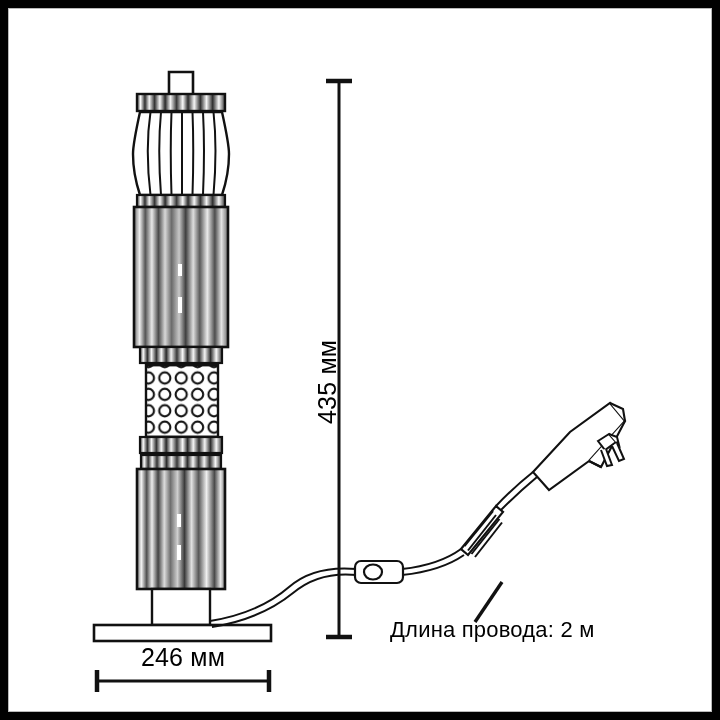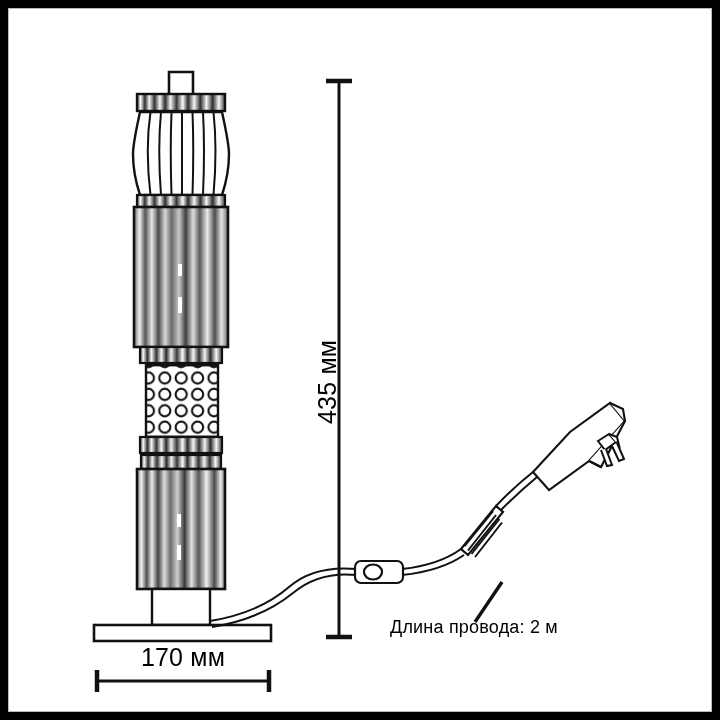--- a/index.html
+++ b/index.html
@@ -3,21 +3,21 @@
 <meta charset="utf-8">
 <style>
   html,body{margin:0;padding:0;background:#000;}
   body{width:720px;height:720px;font-family:"Liberation Sans",sans-serif;}
   #frame{position:relative;width:720px;height:720px;background:#000;box-sizing:border-box;}
   #inner{position:absolute;left:8px;top:8px;width:704px;height:704px;background:#fff;box-sizing:border-box;border:1px solid #b8b8b8;}
   #canvas{position:absolute;left:0;top:0;width:704px;height:704px;}
   .dimtext{position:absolute;color:#000;font-weight:500;letter-spacing:.2px;white-space:nowrap;}
   #h-dim-label{left:0;top:637;width:192px;text-align:center;font-size:25px;}
   #v-dim-label{left:0;top:0;font-size:25px;transform-origin:0 0;}
-  #cord-label{font-size:18px;}
+  #cord-label{font-size:22px;}
 </style>
 </head>
 <body>
 
 <div id="frame">
   <div id="inner">
 
     <svg id="canvas" viewBox="0 0 704 704" xmlns="http://www.w3.org/2000/svg">
 
       <defs>
@@ -178,20 +178,20 @@
 
       <g stroke="#111">
         <line x1="88" y1="672" x2="260" y2="672" stroke-width="3"></line>
         <line x1="88" y1="661" x2="88" y2="683" stroke-width="4.5"></line>
         <line x1="260" y1="661" x2="260" y2="683" stroke-width="4.5"></line>
       </g>
 
       <line x1="466" y1="613" x2="493" y2="573" stroke="#111" stroke-width="3.4"></line>
     </svg>
 
-    <div class="dimtext" id="h-dim-label" style="left:82px; top:634px; width:184px; text-align:center;">170 мм</div>
+    <div class="dimtext" id="h-dim-label" style="left:82px; top:634px; width:184px; text-align:center;">246 мм</div>
 
     <div class="dimtext" id="v-dim-label" style="left:304px; top:415px; transform:rotate(-90deg); transform-origin:left top;">435 мм</div>
 
     <div class="dimtext" id="cord-label" style="left:381px; top:608px;">Длина провода: 2 м</div>
 
   </div>
 </div>
 
 </body></html>

